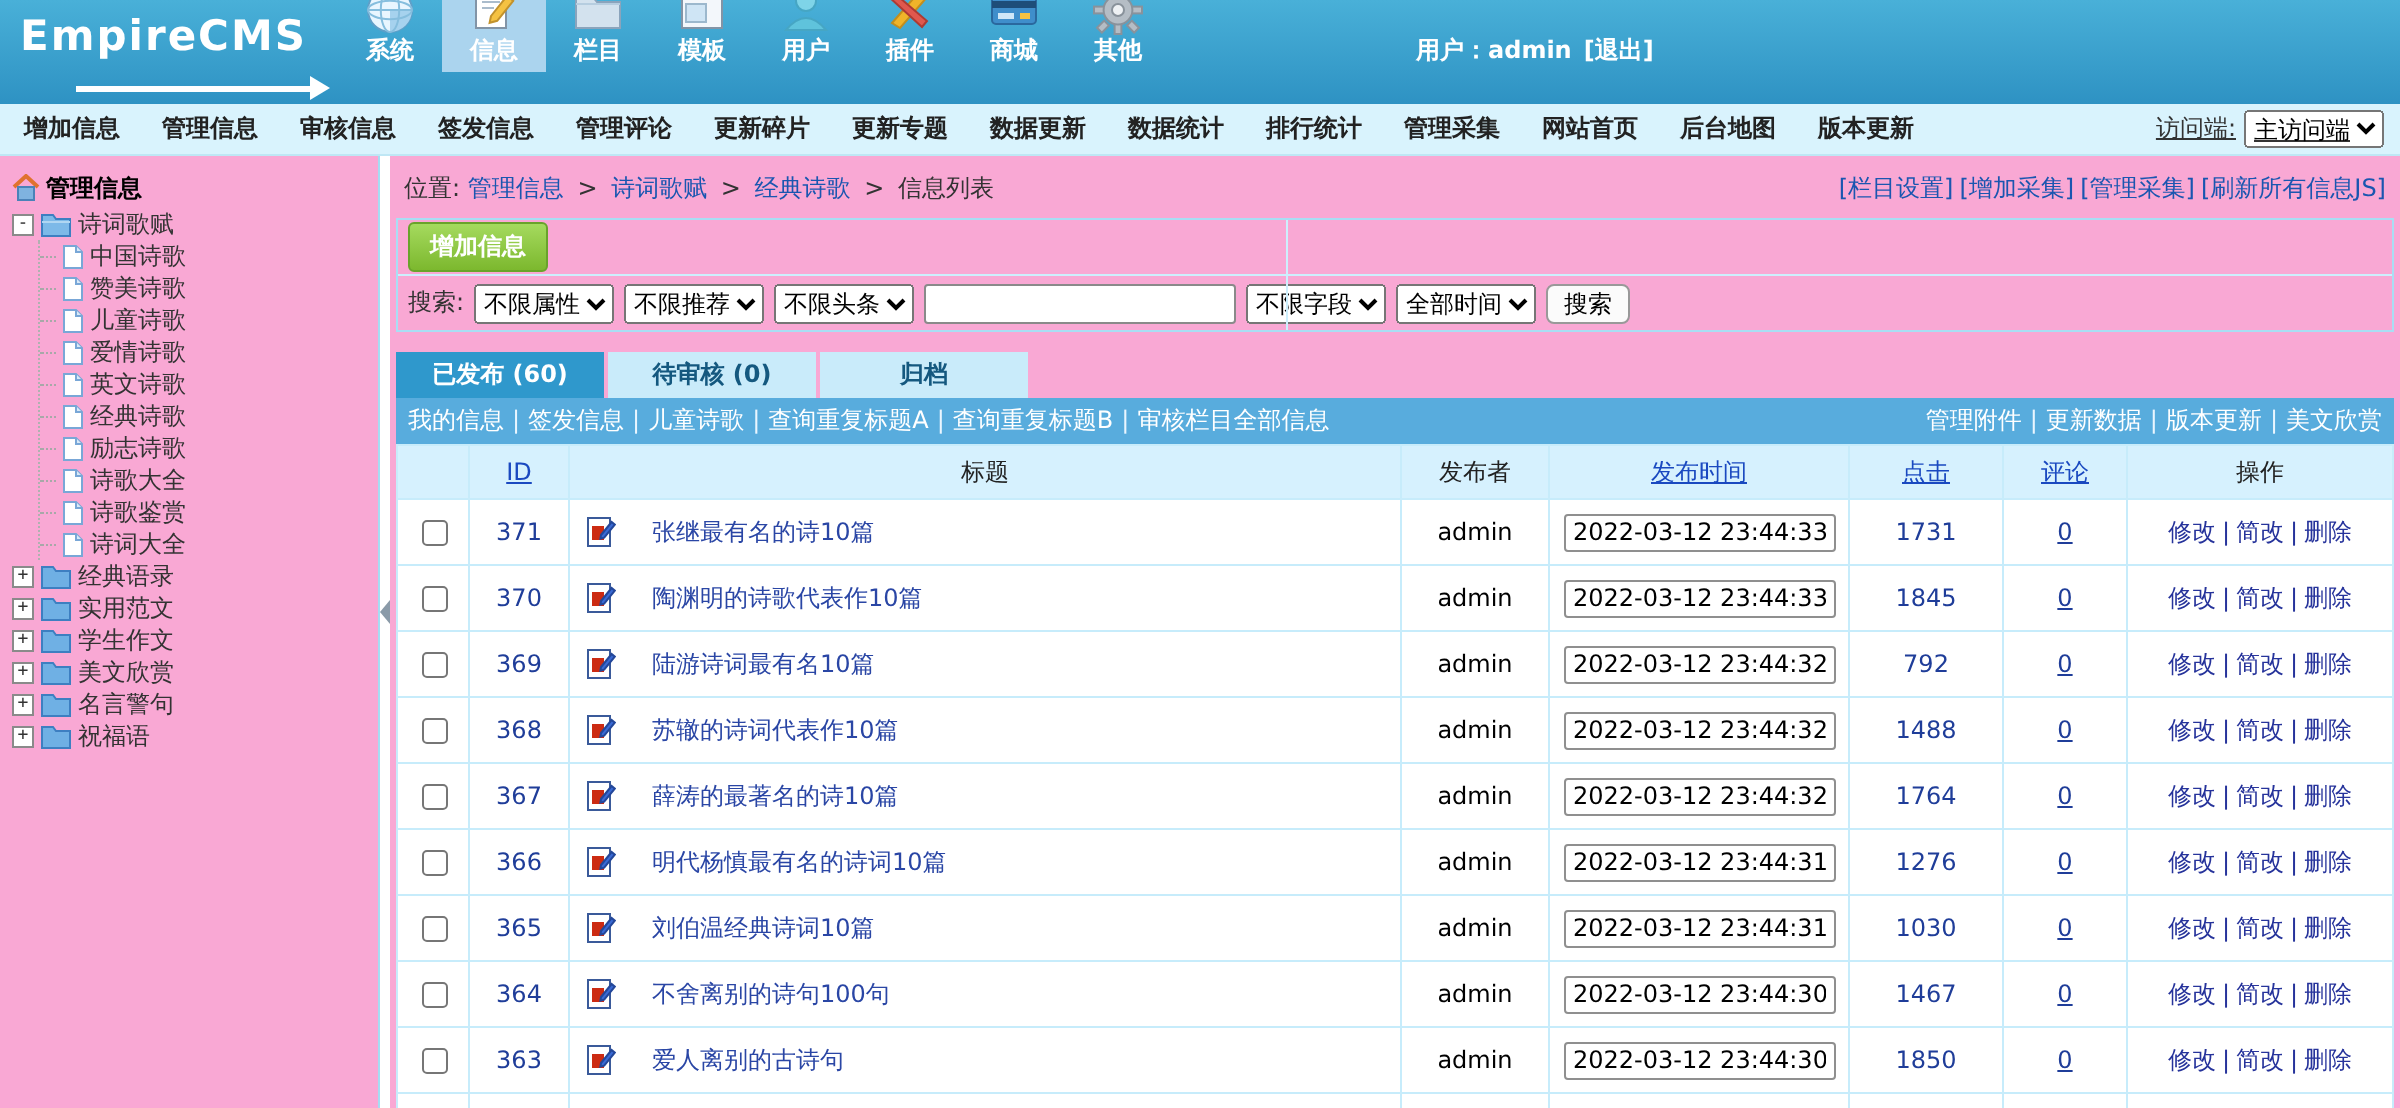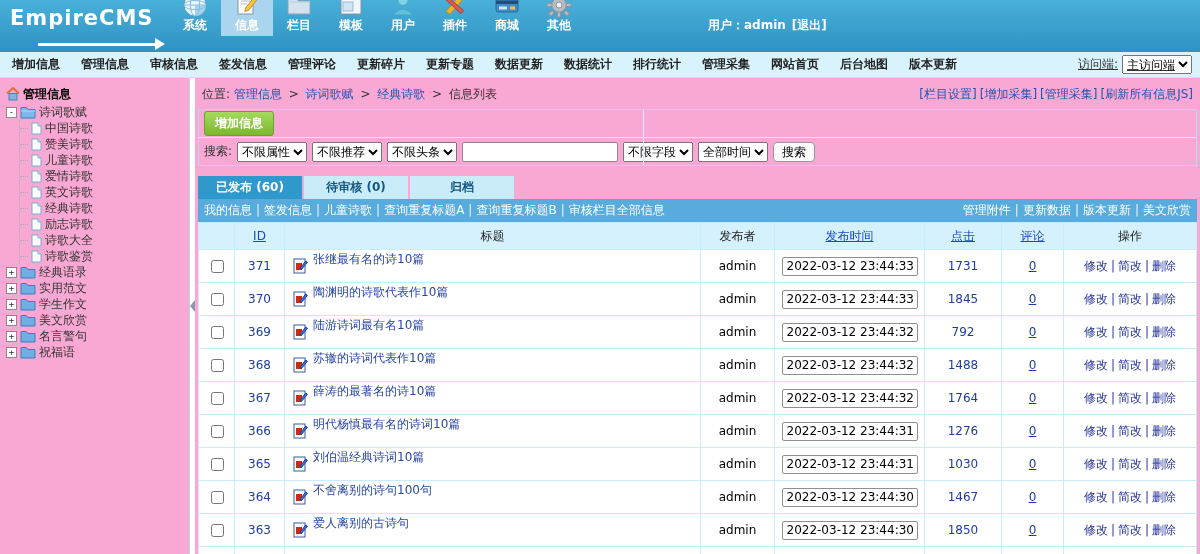--- a/index.html
+++ b/index.html
@@ -68,21 +68,21 @@
   .toolbar a{color:#fff;text-decoration:none;}
   .toolbar .sep{margin:0 4px;color:#eaf6ff;}
 
   
   table.list{width:998px;margin:0 1px;border-collapse:collapse;table-layout:fixed;font-size:12px;}
   table.list th,table.list td{border:1px solid #c7ecfb;text-align:center;overflow:hidden;white-space:nowrap;}
   table.list thead th{background:#d6f1fe;height:24px;font-weight:normal;color:#222;}
   table.list thead a{color:#1a49c0;text-decoration:underline;}
   table.list tbody td{height:28px;background:#fff;}
   td.c-title{text-align:left;padding-left:8px;}
-  .title-wrap{display:flex;align-items:flex-start;gap:5px;}
+  .title-wrap{display:flex;align-items:center;gap:18px;}
   .title-link{color:#2a46a5;text-decoration:none;}
   .c-id,.c-clicks{color:#1f3d99;}
   .c-comments a{color:#1f3d99;text-decoration:underline;}
   .c-ops a{color:#26339b;text-decoration:none;}
   .c-ops .sep2{color:#26339b;margin:0 3px;}
   .time-input{width:126px;height:17px;border:1px solid #8f8f8f;border-radius:2px;font-size:12px;padding:0 4px;font-family:"DejaVu Sans",sans-serif;}
 </style>
 </head>
 <body>
 
@@ -320,20 +320,30 @@
             </div>
             <div class="t-row">
               <span class="conn"></span>
               <span class="mi-icon" style="display: inline-flex; align-items: center;">
                 <svg width="11" height="13" viewBox="0 0 11 13">
                   <path d="M1 1 h6 l3 3 v8 H1 Z" fill="#fff" stroke="#79a7d7"></path>
                   <path d="M7 1 v3 h3" fill="#d9e9f8" stroke="#79a7d7"></path>
                 </svg>
               </span>
               <span class="lbl">诗歌鉴赏</span>
+            </div>
+            <div class="t-row">
+              <span class="conn"></span>
+              <span class="mi-icon" style="display: inline-flex; align-items: center;">
+                <svg width="11" height="13" viewBox="0 0 11 13">
+                  <path d="M1 1 h6 l3 3 v8 H1 Z" fill="#fff" stroke="#79a7d7"></path>
+                  <path d="M7 1 v3 h3" fill="#d9e9f8" stroke="#79a7d7"></path>
+                </svg>
+              </span>
+              <span class="lbl">诗词大全</span>
             </div>
           </div>
           <div class="t-row">
             <span class="exp">+</span>
             <span class="mi-icon" style="display: inline-flex; align-items: center;">
               <svg width="16" height="13" viewBox="0 0 16 13">
                 <path d="M1 1.5 h5.5 l1.5 2 H15 v8.5 H1 Z" fill="#6fb0e4" stroke="#3d7fc1"></path>
               </svg>
             </span>
             <span class="lbl">经典语录</span>

